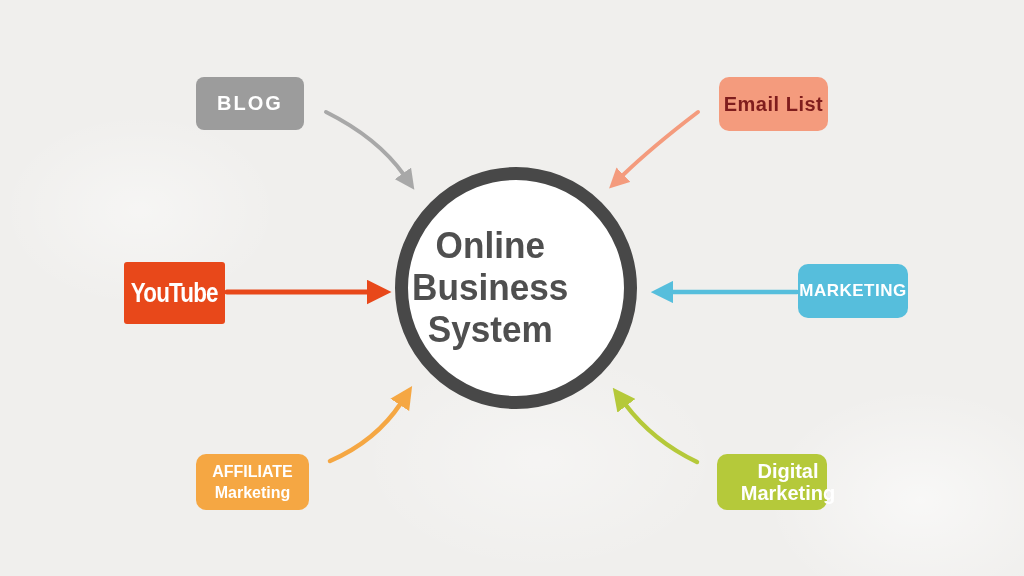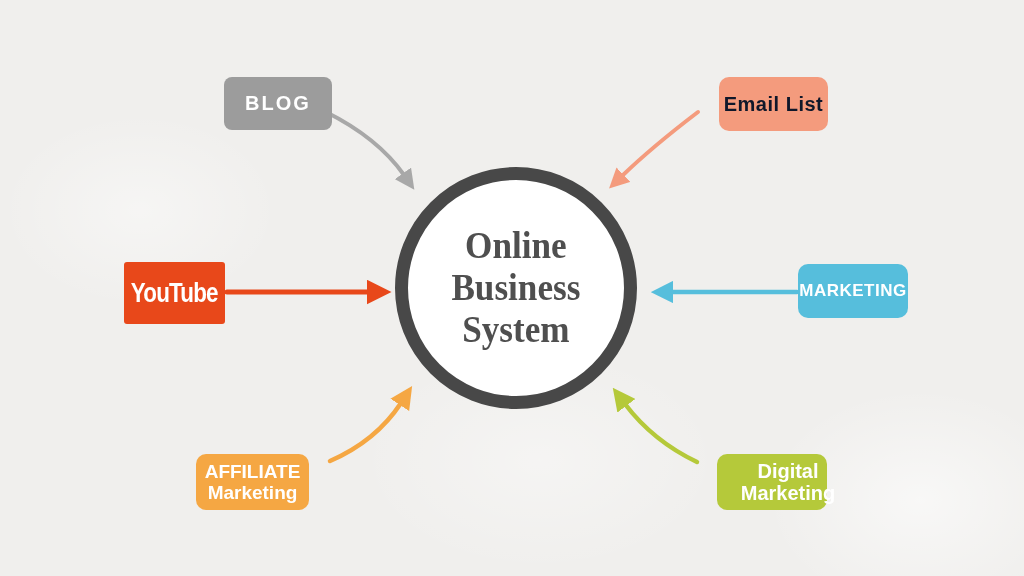--- a/index.html
+++ b/index.html
@@ -15,34 +15,34 @@
       #f0efed;
   }
   .arrow-layer{position:absolute;left:0;top:0;width:1024px;height:576px;}
   .node{
     position:absolute;
     display:flex;align-items:center;justify-content:center;
     color:#fff;font-weight:bold;text-align:center;
     box-sizing:border-box;
   }
   .node .stack{display:flex;flex-direction:column;align-items:center;}
-  .node-blog{left:196px;top:77px;width:108px;height:53px;border-radius:8px;font-size:20px;letter-spacing:2px;margin-left:28px;}
+  .node-blog{left:196px;top:77px;width:108px;height:53px;border-radius:8px;font-size:20px;letter-spacing:2px;}
   .node-email{left:719px;top:77px;width:109px;height:54px;border-radius:10px;font-size:20px;letter-spacing:.5px;}
   .node-youtube{left:124px;top:262px;width:101px;height:62px;border-radius:3px;}
   .node-youtube .yt-text{font-size:28px;letter-spacing:-1px;transform:scaleX(.8);white-space:nowrap;}
   .node-marketing{left:798px;top:264px;width:110px;height:54px;border-radius:10px;font-size:17px;letter-spacing:.5px;}
-  .node-affiliate{left:196px;top:454px;width:113px;height:56px;border-radius:10px;font-size:19px;line-height:21px;}
+  .node-affiliate{left:196px;top:454px;width:113px;height:56px;border-radius:10px;font-size:16px;line-height:21px;}
   .node-digital{left:717px;top:454px;width:110px;height:56px;border-radius:10px;font-size:20px;line-height:22px;padding-left:32px;}
   .center-circle{
     position:absolute;left:395px;top:167px;width:242px;height:242px;
     border-radius:50%;
     background:#ffffff;
     border:13px solid #484848;
     box-sizing:border-box;
-    display:flex;align-items:center;justify-content:center;font-family:Liberation Serif, serif;
+    display:flex;align-items:center;justify-content:flex-start;
   }
   .center-text{
     color:#4f4f4f;font-weight:bold;font-size:37px;line-height:42px;
     text-align:center;transform:scaleX(.95);
   }
 </style>
 </head>
 <body>
 
 <div class="canvas">
@@ -74,21 +74,21 @@
     <path d="M 227,292 L 369,292" fill="none" stroke-width="5" stroke-linecap="round" marker-end="url(#ah-youtube)" stroke="#e8481a"></path>
     <path d="M 797,292 L 671,292" fill="none" stroke-width="4.5" stroke-linecap="round" marker-end="url(#ah-marketing)" stroke="#56bedc"></path>
     <path d="M 330,461 Q 376,441 401,403" fill="none" stroke-width="4.5" stroke-linecap="round" marker-end="url(#ah-affiliate)" stroke="#f5a743"></path>
     <path d="M 697,462 Q 653,441 625,404" fill="none" stroke-width="4.5" stroke-linecap="round" marker-end="url(#ah-digital)" stroke="#b5c93a"></path>
   </svg>
 
   <div class="node node-blog" style="background-color: rgb(156, 156, 156); color: rgb(255, 255, 255);">
     <span>BLOG</span>
   </div>
 
-  <div class="node node-email" style="background-color: rgb(244, 155, 125); color: #0f172a;">
+  <div class="node node-email" style="background-color: rgb(244, 155, 125); color: #7f1d1d;">
     <span>Email List</span>
   </div>
 
   <div class="node node-youtube" style="background-color: rgb(232, 72, 26); color: rgb(255, 255, 255);">
     <span class="yt-text">YouTube</span>
   </div>
 
   <div class="node node-marketing" style="background-color: rgb(86, 190, 220); color: rgb(255, 255, 255);">
     <span>MARKETING</span>
   </div>

